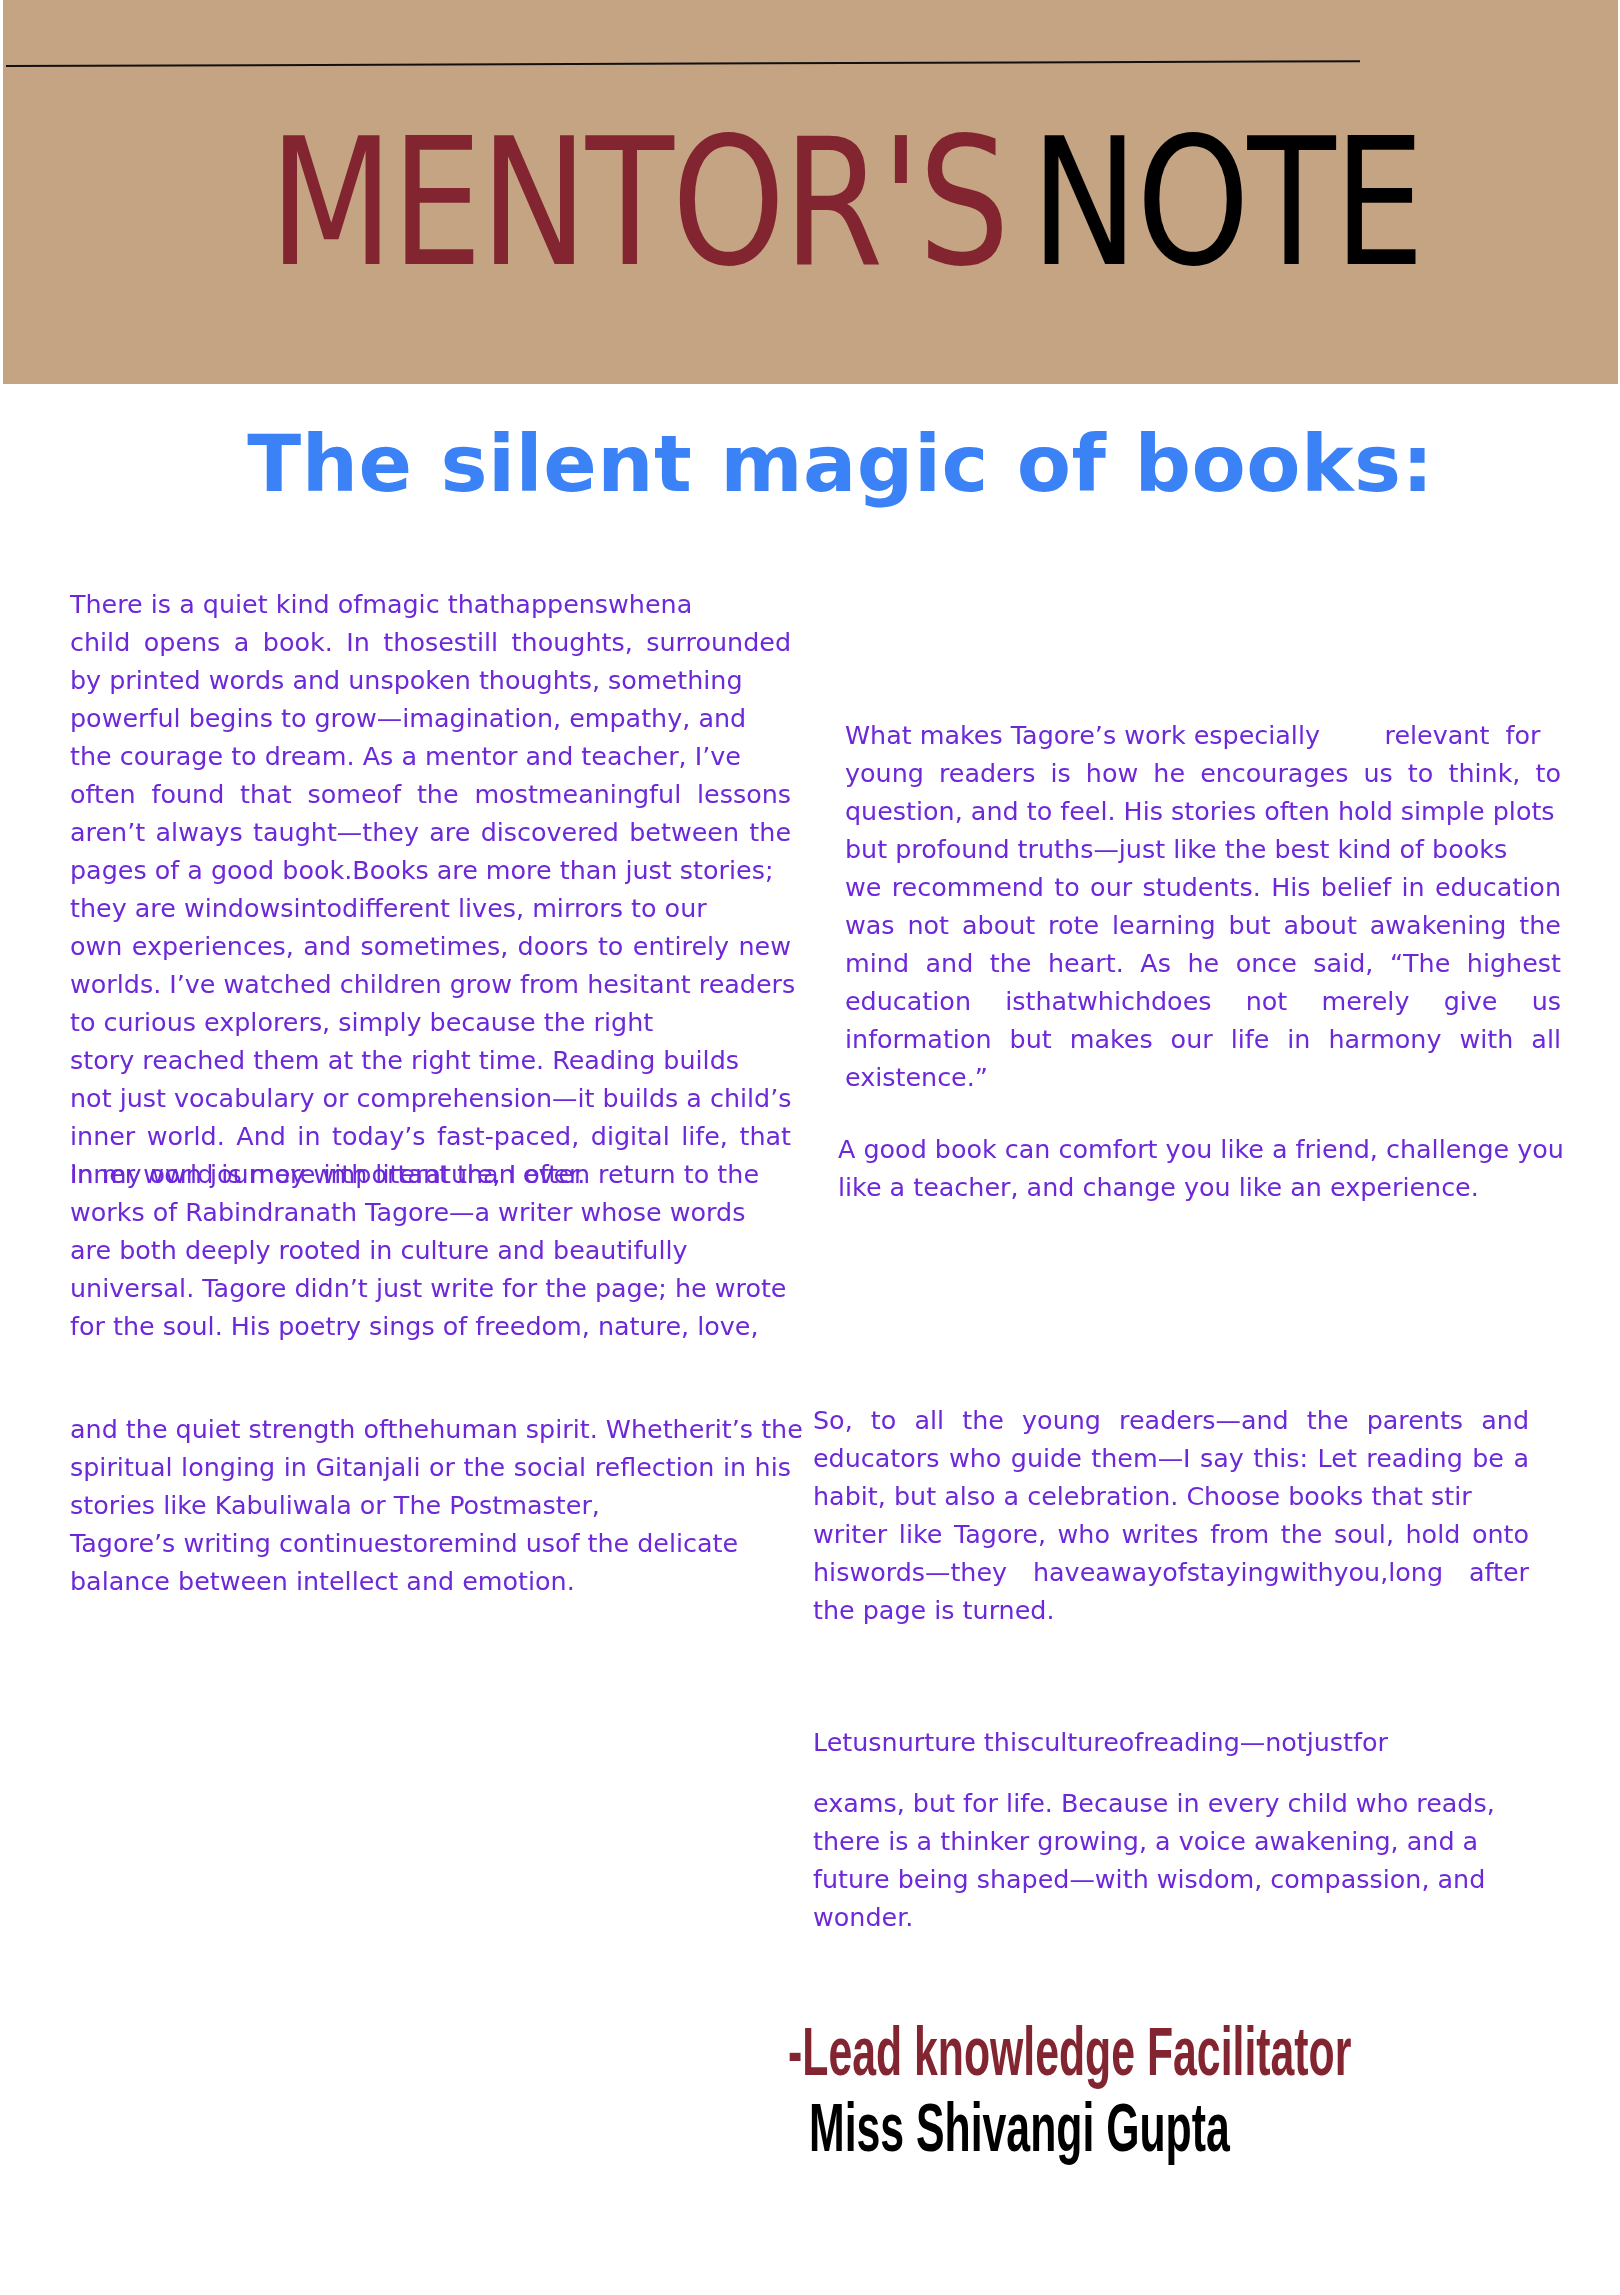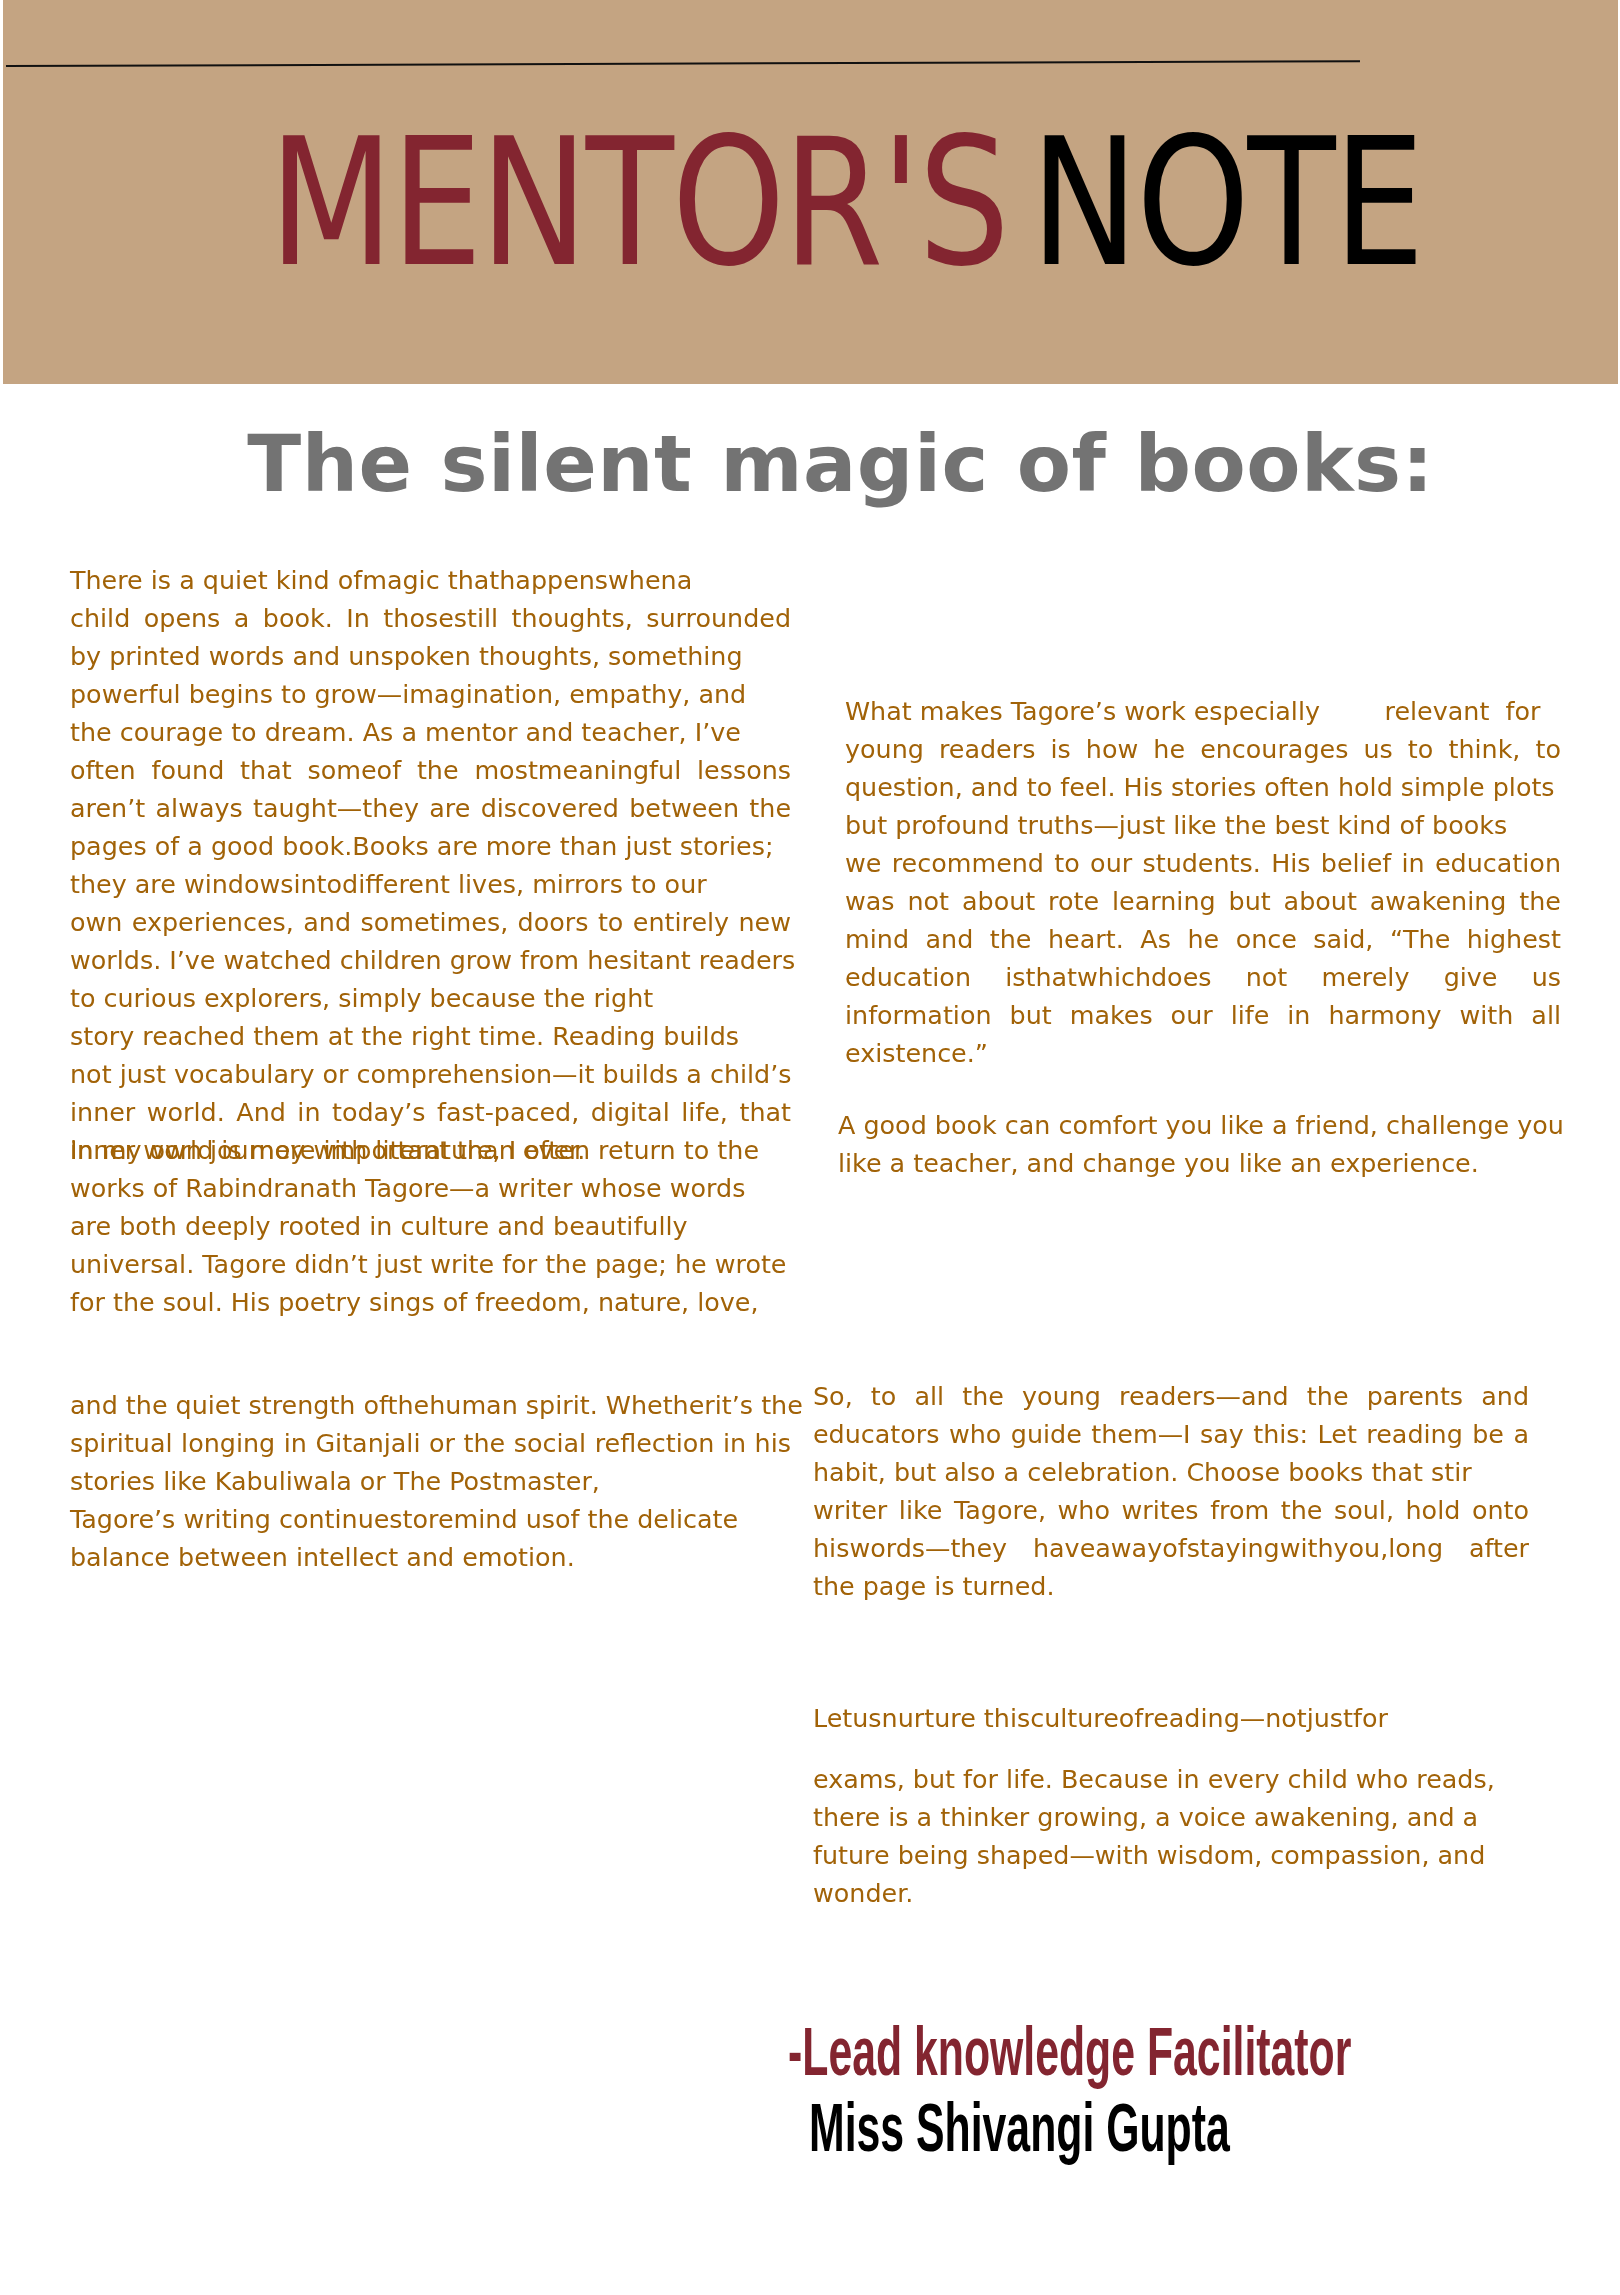--- a/index.html
+++ b/index.html
@@ -2,22 +2,22 @@
 <html style="font-size:7.4px"><head>
 <meta charset="utf-8">
 <style>
   html, body { margin:0; padding:0; background:#ffffff; }
   body { width:1621px; height:2295px; position:relative; overflow:hidden; font-family:"DejaVu Sans", sans-serif; color:#111; }
   .banner { position:absolute; left:2.8px; top:0; width:1615px; height:384px; background:#c4a482;text-align:right; }
   .banner-rule { position:absolute; left:3.7px; top:65px; width:1354px; height:2.3px; background:#111; transform:rotate(-0.2deg); transform-origin:left center; }
   .banner-title { position:absolute; left:266px; top:116px; font-family:"DejaVu Sans", sans-serif; font-size:176px; line-height:1; letter-spacing:-2.8px; white-space:nowrap; transform:scaleX(0.82); transform-origin:left top; }
   .banner-title .w1 { color:#832530; }
   .banner-title .w2 { color:#000; margin-left:28px; }
-  .headline { position:absolute; left:0; width:1621px; top:418px; text-align:center; font-family:"DejaVu Sans", sans-serif; font-weight:bold; font-size:79px; color:#737373; letter-spacing:0.5px; padding-left:60px; box-sizing:border-box; }
-  .col { position:absolute; font-family:"DejaVu Sans", sans-serif; font-size:25.4px; line-height:38px; color:#a16207; }
+  .headline { position:absolute; left:0; width:1621px; top:418px; text-align:center; font-family:"DejaVu Sans", sans-serif; font-weight:bold; font-size:79px; color:#3b82f6; letter-spacing:0.5px; padding-left:60px; box-sizing:border-box; }
+  .col { position:absolute; font-family:"DejaVu Sans", sans-serif; font-size:25.4px; line-height:38px; color:#6d28d9;margin-top:24px; }
   .col .line { white-space:nowrap; display:block; }
   .col .line.j { text-align:justify; text-align-last:justify; }
   .left1 { left:70px; top:561px; width:721px; }
   .left2 { left:70px; top:1131px; width:721px; }
   .left3 { left:70px; top:1386px; width:721px; }
   .right1 { left:845px; top:692px; width:716px; }
   .right2 { left:838px; top:1106px; width:716px; }
   .right3 { left:813px; top:1377px; width:716px; }
   .right4 { left:813px; top:1699px; width:716px; }
   .right5 { left:813px; top:1760px; width:716px; }

